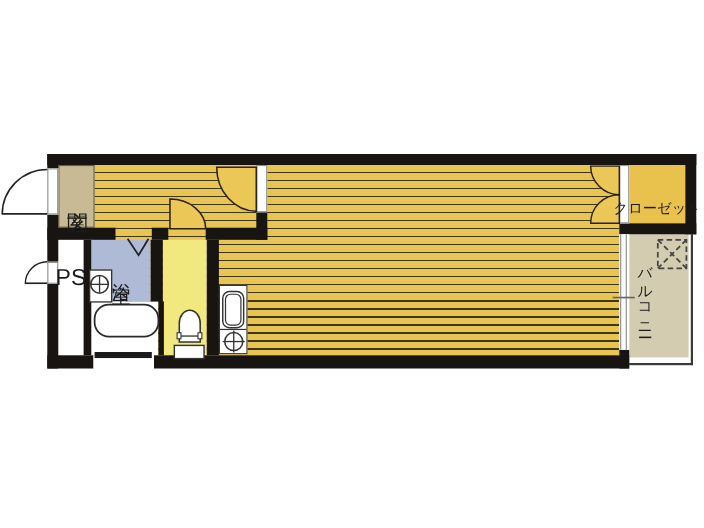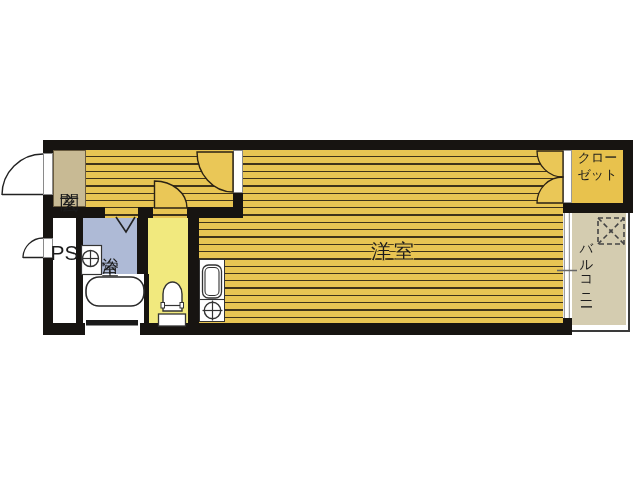--- a/index.html
+++ b/index.html
@@ -133,20 +133,18 @@
     <g fill="none" stroke="#444" stroke-width="1.6" stroke-dasharray="5,3">
       <rect x="598" y="218" width="26" height="26"></rect>
       <path d="M598,218 L624,244"></path>
       <path d="M624,218 L598,244"></path>
     </g>
   </svg>
 
   <div class="abs label vtext" style="left:53px;top:150px;width:33px;height:57px;font-size:19px;">玄関</div>
   <div class="abs label" style="left:46px;top:240px;width:37px;height:26px;font-size:21px;">PS</div>
   <div class="abs label vtext" style="left:83px;top:218px;width:54px;height:56px;font-size:17px;">浴室</div>
-  <div class="abs label" style="left:344px;top:239px;width:100px;height:24px;font-size:20px;letter-spacing:3px;
-              text-shadow:-1px 0 0 var(--floor),1px 0 0 var(--floor),0 -1px 0 var(--floor),0 1px 0 var(--floor),0 0 4px var(--floor);">洋室</div>
-  <div class="abs label" style="left:572px;top:140px;width:51px;height:53px;font-size:13px;flex-direction:column;">
+  <div class="abs label" style="left:572px;top:164px;width:51px;height:53px;font-size:13px;flex-direction:row;">
     <span>クロー</span>
     <span>ゼット</span>
   </div>
   <div class="abs label vtext" style="left:572px;top:214px;width:27px;height:106px;font-size:13.5px;letter-spacing:1.5px;">バルコニー</div>
 </div>
 
 </body></html>

